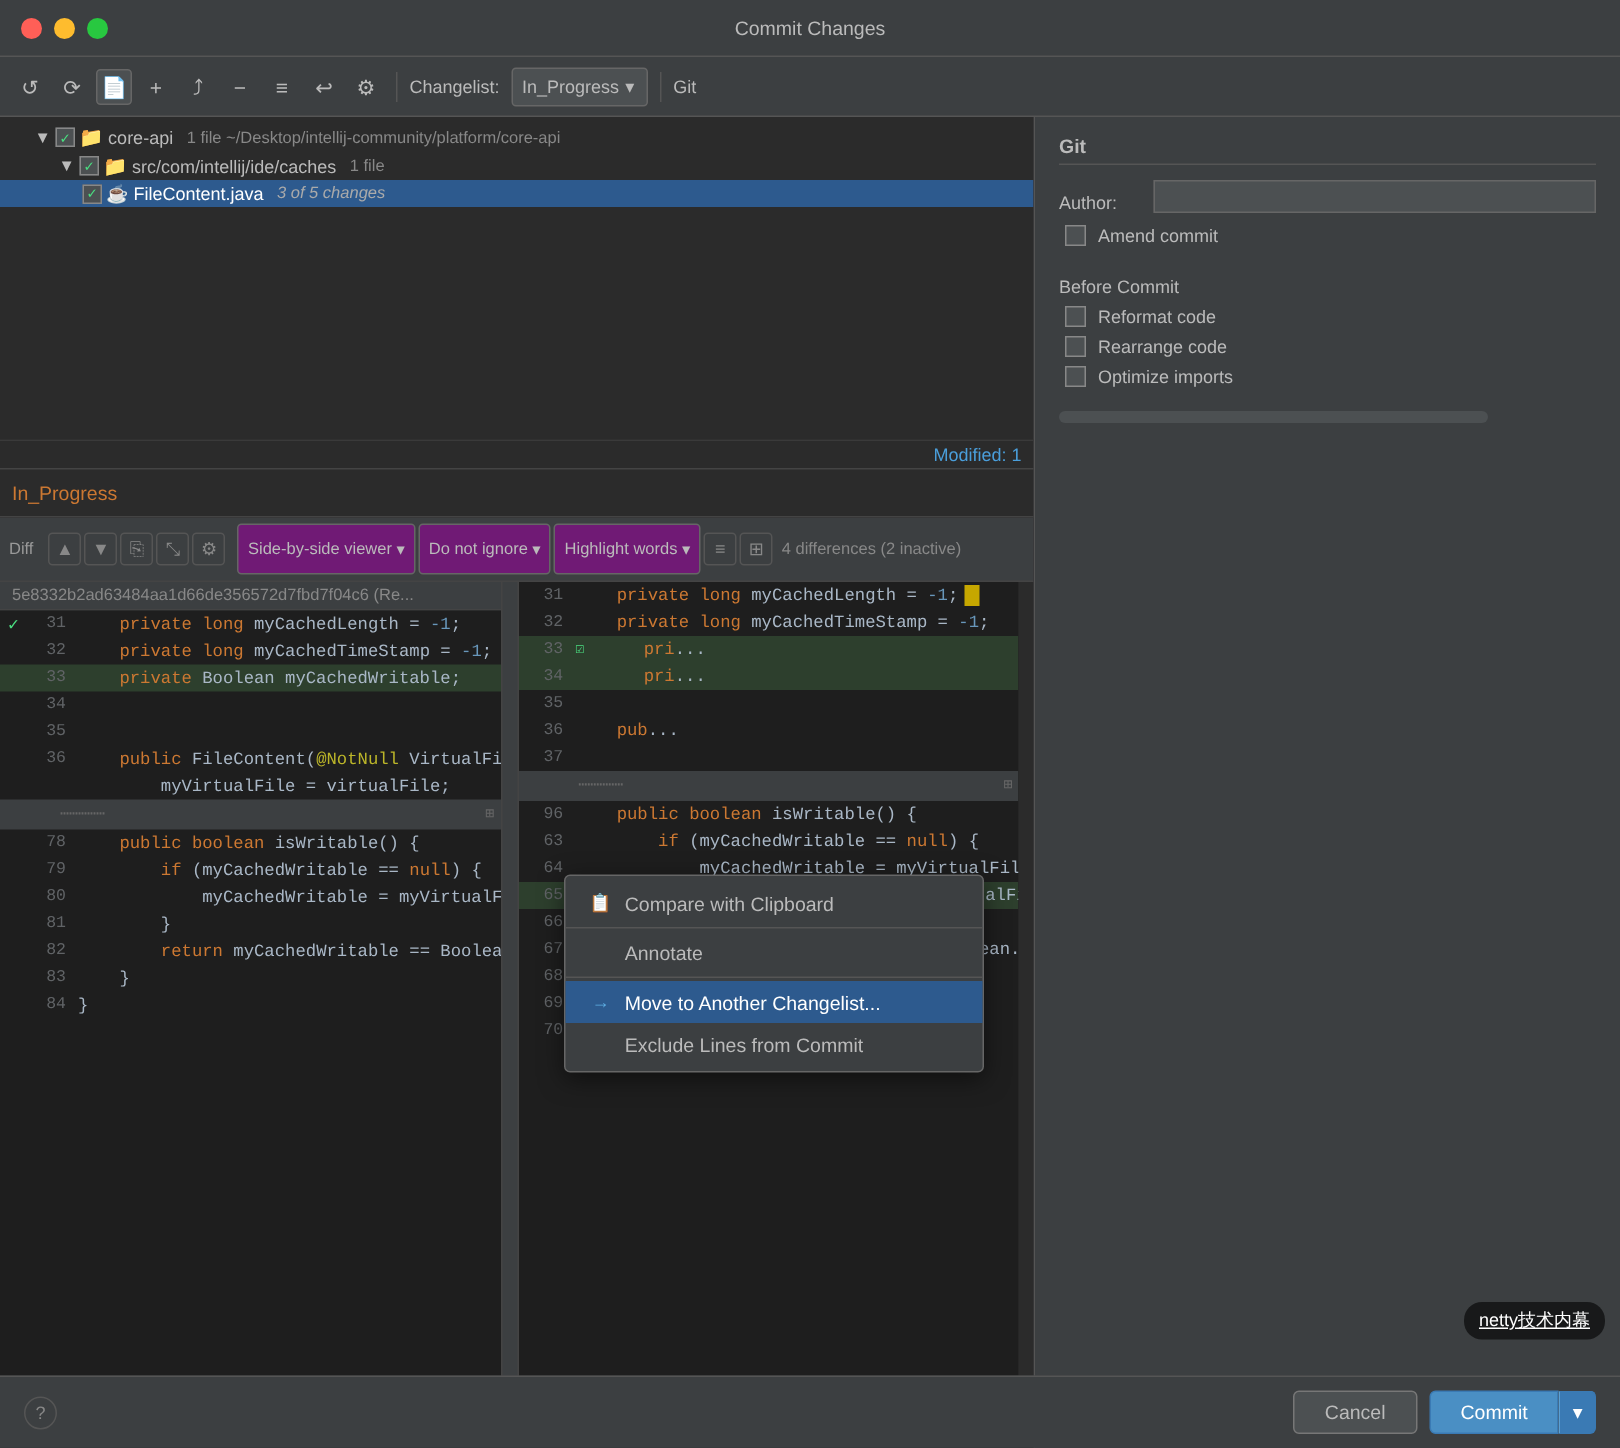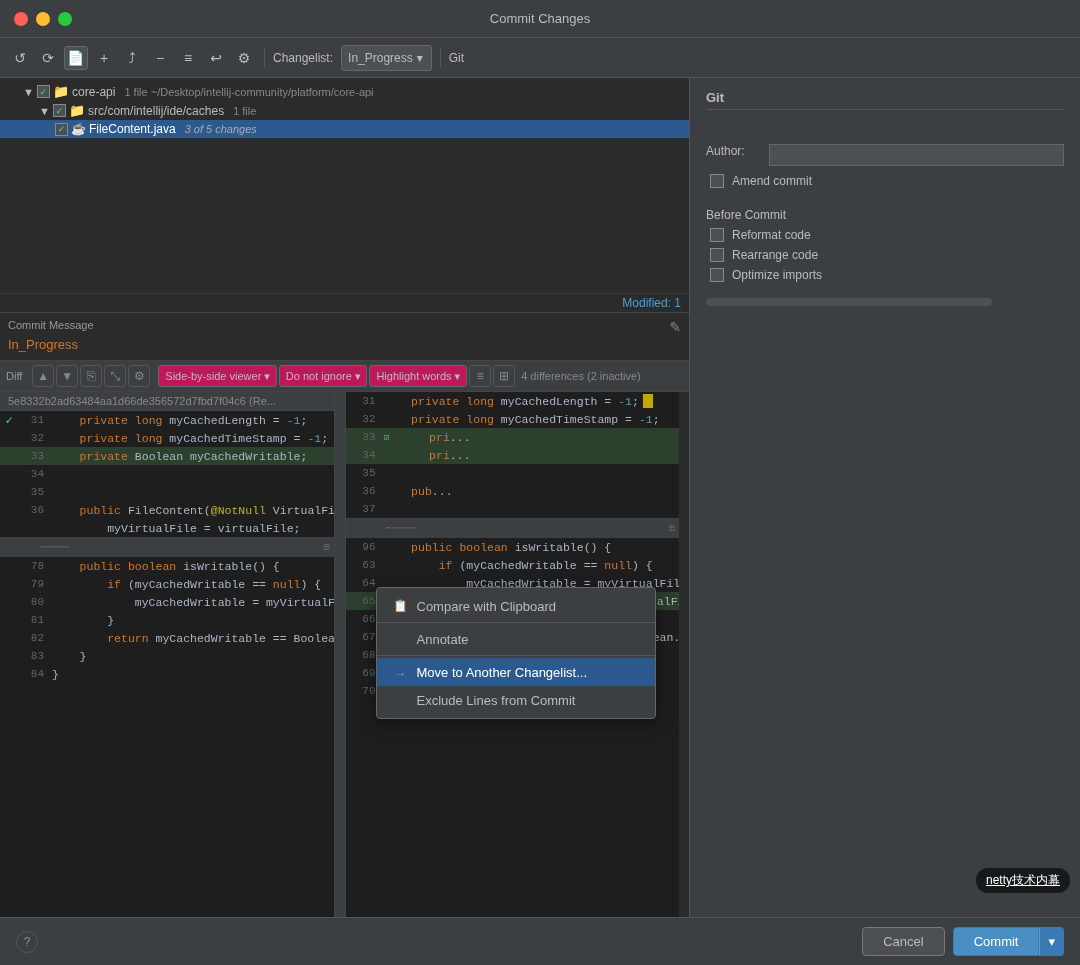--- a/index.html
+++ b/index.html
@@ -178,29 +178,29 @@
       font-size: 12px;
       flex-wrap: wrap;
     }
     .diff-label {
       font-size: 11px;
       color: #999;
       margin-right: 8px;
     }
 
     .dropdown-btn {
-      background: #be185d;
+      background: #701a75;
       border: 1px solid #666;
       color: #bbbbbb;
       padding: 1px 6px;
       font-size: 11px;
       border-radius: 3px;
       cursor: pointer;
       display: inline-flex; align-items: center; gap: 3px;
-      height: 22px;
+      height: 34px;
     }
     .diff-pane {
       flex: 1;
       overflow: hidden;
       position: relative;
     }
     .diff-pane-header {
       background: #3c3f41;
       padding: 3px 8px;
       font-size: 11px;
@@ -262,24 +262,23 @@
     .git-section-title {
       font-size: 13px;
       color: #bbbbbb;
       font-weight: 600;
       margin-bottom: 10px;
       border-bottom: 1px solid #555;
       padding-bottom: 4px;
     }
     .field-row {
       display: flex;
-      align-items: flex-start;
+      align-items: flex-end;
       margin-bottom: 8px;
       gap: 8px;
-      margin-top: 24px;
     }
     .field-label {
       color: #bbbbbb;
       font-size: 12px;
       min-width: 55px;
     }
     .field-input {
       flex: 1;
       background: #4c5052;
       border: 1px solid #666;
@@ -500,24 +499,20 @@
         <span style="font-size:12px; color:#fff; font-weight:500;">FileContent.java</span>
         <span style="color:#aaa; font-size:11px; margin-left:6px; font-style:italic;">3 of 5 changes</span>
       </div>
     </div>
 
     <div class="modified-bar">
       <span>Modified: 1</span>
     </div>
 
     <div class="commit-section">
-      <div style="display:flex; justify-content:space-between; align-items:center;">
-        <span class="commit-label">Commit Message</span>
-        <span style="color:#888; font-size:14px;">✎</span>
-      </div>
       <div class="commit-text">In_Progress</div>
     </div>
 
     <div class="diff-section">
 
       <div class="diff-header">
         <span class="diff-label">Diff</span>
         <button class="arrow-btn">▲</button>
         <button class="arrow-btn">▼</button>
         <button class="arrow-btn">⎘</button>

